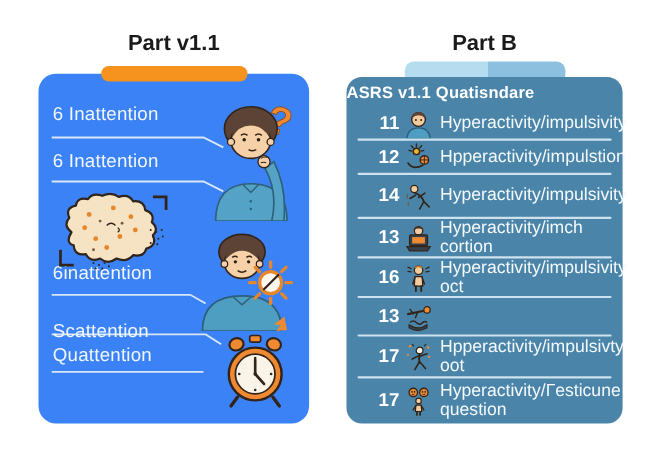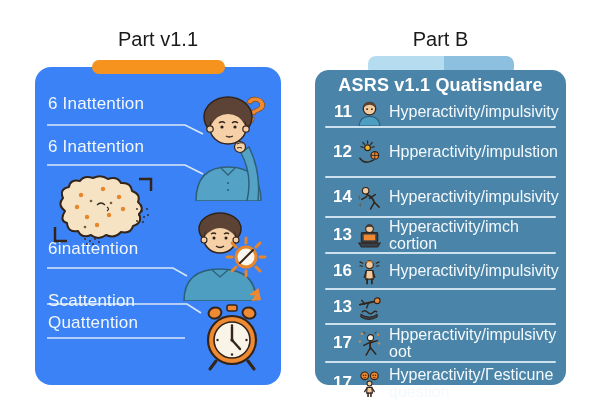--- a/index.html
+++ b/index.html
@@ -1,34 +1,34 @@
 <!DOCTYPE html>
 <html><head>
 <meta charset="utf-8">
 <style>
   html,body{margin:0;padding:0;background:#fff;}
   .stage{position:relative;width:600px;height:420px;background:#ffffff;overflow:hidden;
          font-family:"Liberation Sans",sans-serif;}
-  .ptitle{position:absolute;top:28px;font-size:20px;font-weight:normal;color:#1a1a1a;text-align:center;}
+  .ptitle{position:absolute;top:28px;font-size:20px;font-weight:bold;color:#1a1a1a;text-align:center;}
   .ltitle{left:35px;width:246px;}
   .rtitle{left:315px;width:251px;}
   .orange-pill{position:absolute;left:92px;top:60px;width:133px;height:14px;border-radius:7px;
                background:#F6921E;z-index:3;}
   .blue-pill{position:absolute;left:368px;top:56px;width:146px;height:20px;border-radius:8px;
              background:linear-gradient(90deg,#B5DDEF 0 52%,#8CC0DE 52% 100%);z-index:1;}
   .lpanel{position:absolute;left:35px;top:67px;width:246px;height:318px;border-radius:16px;
           background:#3b82f6;z-index:2;}
   .rpanel{position:absolute;left:315px;top:70px;width:251px;height:315px;border-radius:14px;
           background:#4A85A9;z-index:2;box-sizing:border-box;padding:6px 0 0 0;}
   .llabel{position:absolute;left:13px;color:#F2F7FB;font-size:17px;letter-spacing:.2px;}
   .callouts{position:absolute;left:0;top:0;width:246px;height:318px;}
   .illus{position:absolute;}
-  .rheader{height:22px;line-height:18px;text-align:center;color:#ffffff;
-           font-size:18px;font-weight:bold;letter-spacing:.2px;}
-  .rrow{display:flex;align-items:center;padding-left:11px;box-sizing:border-box;}
+  .rheader{height:22px;line-height:18px;text-align:left;color:#ffffff;
+           font-size:15px;font-weight:bold;letter-spacing:.2px;}
+  .rrow{display:flex;align-items:center;padding-left:22px;box-sizing:border-box;}
   .rnum{width:26px;text-align:right;color:#ffffff;font-size:17px;font-weight:bold;flex:0 0 26px;}
   .ricon{width:25px;height:27px;margin:0 7px 0 5px;flex:0 0 25px;}
   .rtext{color:#F4F9FC;font-size:16px;line-height:1.08;}
   .rdiv{height:2px;margin:0 10px;background:#D4E6F1;border-radius:2px;opacity:.95;}
 </style>
 </head>
 <body>
 
 <div class="stage">
 
@@ -177,21 +177,21 @@
           <circle cx="15.5" cy="10.5" r="0.9" fill="#26201a"></circle>
         <path d="M2,28 Q3,18 13,18 Q23,18 24,28 Z" fill="#4E9EC4" stroke="#2C5F78" stroke-width="1.2"></path>
       </svg>
       <div class="rtext">
           <div>Hyperactivity/impulsivity</div>
           <div></div>
         </div>
     </div>
     <div class="rdiv"></div>
 
-    <div class="rrow" style="height:48px">
+    <div class="rrow" style="height:29px">
       <div class="rnum">12</div>
       <svg class="ricon" viewBox="0 0 26 28">
         <g stroke="#33241A" stroke-width="1.3" stroke-linecap="round">
           <line x1="11" y1="2" x2="11" y2="4.5"></line>
             <line x1="4" y1="8" x2="6.5" y2="8.7"></line>
           <line x1="18" y1="8" x2="15.5" y2="8.7"></line>
             <line x1="6" y1="3.5" x2="7.8" y2="5.5"></line>
           <line x1="16" y1="3.5" x2="14.2" y2="5.5"></line>
         </g>
         <circle cx="11" cy="9" r="3" fill="#F0B429" stroke="#33241A" stroke-width="1.3"></circle>
@@ -242,20 +242,21 @@
       <svg class="ricon" viewBox="0 0 26 28">
         <path d="M3,4 l3,1.5 M3,8 l3,0.5 M23,4 l-3,1.5 M23,8 l-3,0.5" stroke="#33241A" stroke-width="1.2" stroke-linecap="round"></path>
         <circle cx="13" cy="7" r="4" fill="#F2CB9E" stroke="#33241A" stroke-width="1.2"></circle>
         <path d="M10,4.5 q3,-2 6,0" stroke="#E8862B" stroke-width="1.4" fill="none"></path>
         <path d="M9.5,13 h7 l0.5,9 h-8 z" fill="#F2CB9E" stroke="#33241A" stroke-width="1.2"></path>
         <path d="M9.5,14 l-2,6 M16.5,14 l2,6" stroke="#33241A" stroke-width="1.4" stroke-linecap="round"></path>
         <path d="M10.5,22 v4.5 M15.5,22 v4.5" stroke="#33241A" stroke-width="1.8" stroke-linecap="round"></path>
       </svg>
       <div class="rtext">
           <div>Hyperactivity/impulsivity</div>
+          <div>oct</div>
         </div>
     </div>
     <div class="rdiv"></div>
 
     <div class="rrow" style="height:33px">
       <div class="rnum">13</div>
       <svg class="ricon" viewBox="0 0 26 28">
         <circle cx="21" cy="8" r="3" fill="#EF8A33" stroke="#33241A" stroke-width="1.2"></circle>
         <path d="M3,12 L17,9" stroke="#33241A" stroke-width="2" stroke-linecap="round"></path>
         <path d="M8,11.5 l-3,-4 M12,10.5 l-2,5" stroke="#33241A" stroke-width="1.4" stroke-linecap="round"></path>

